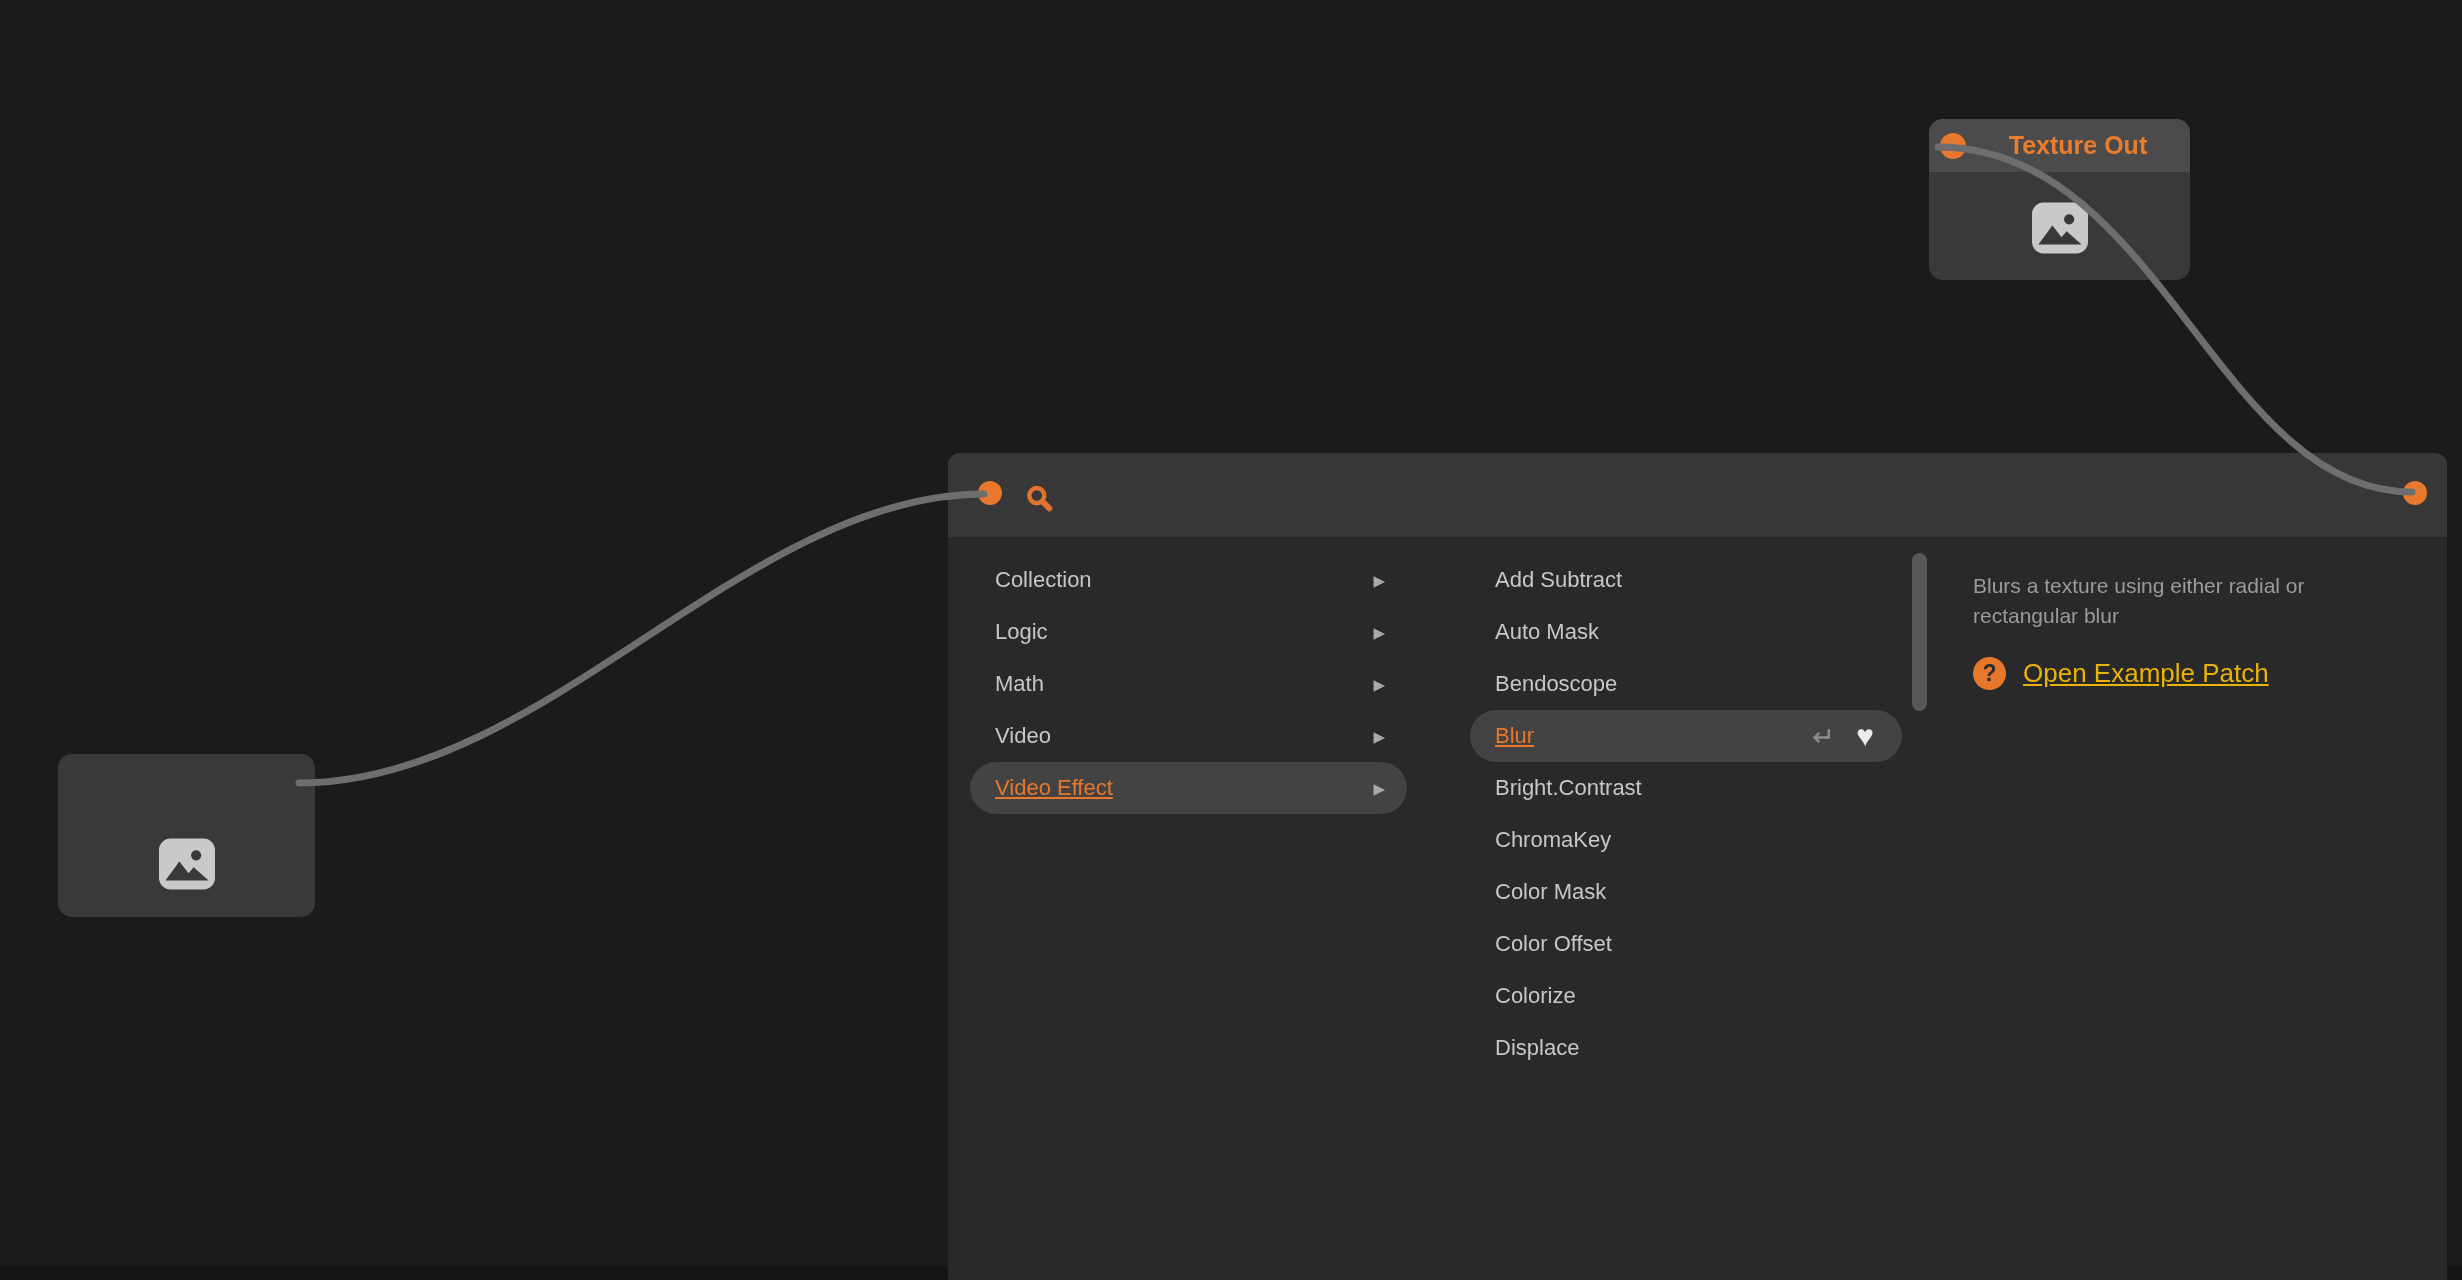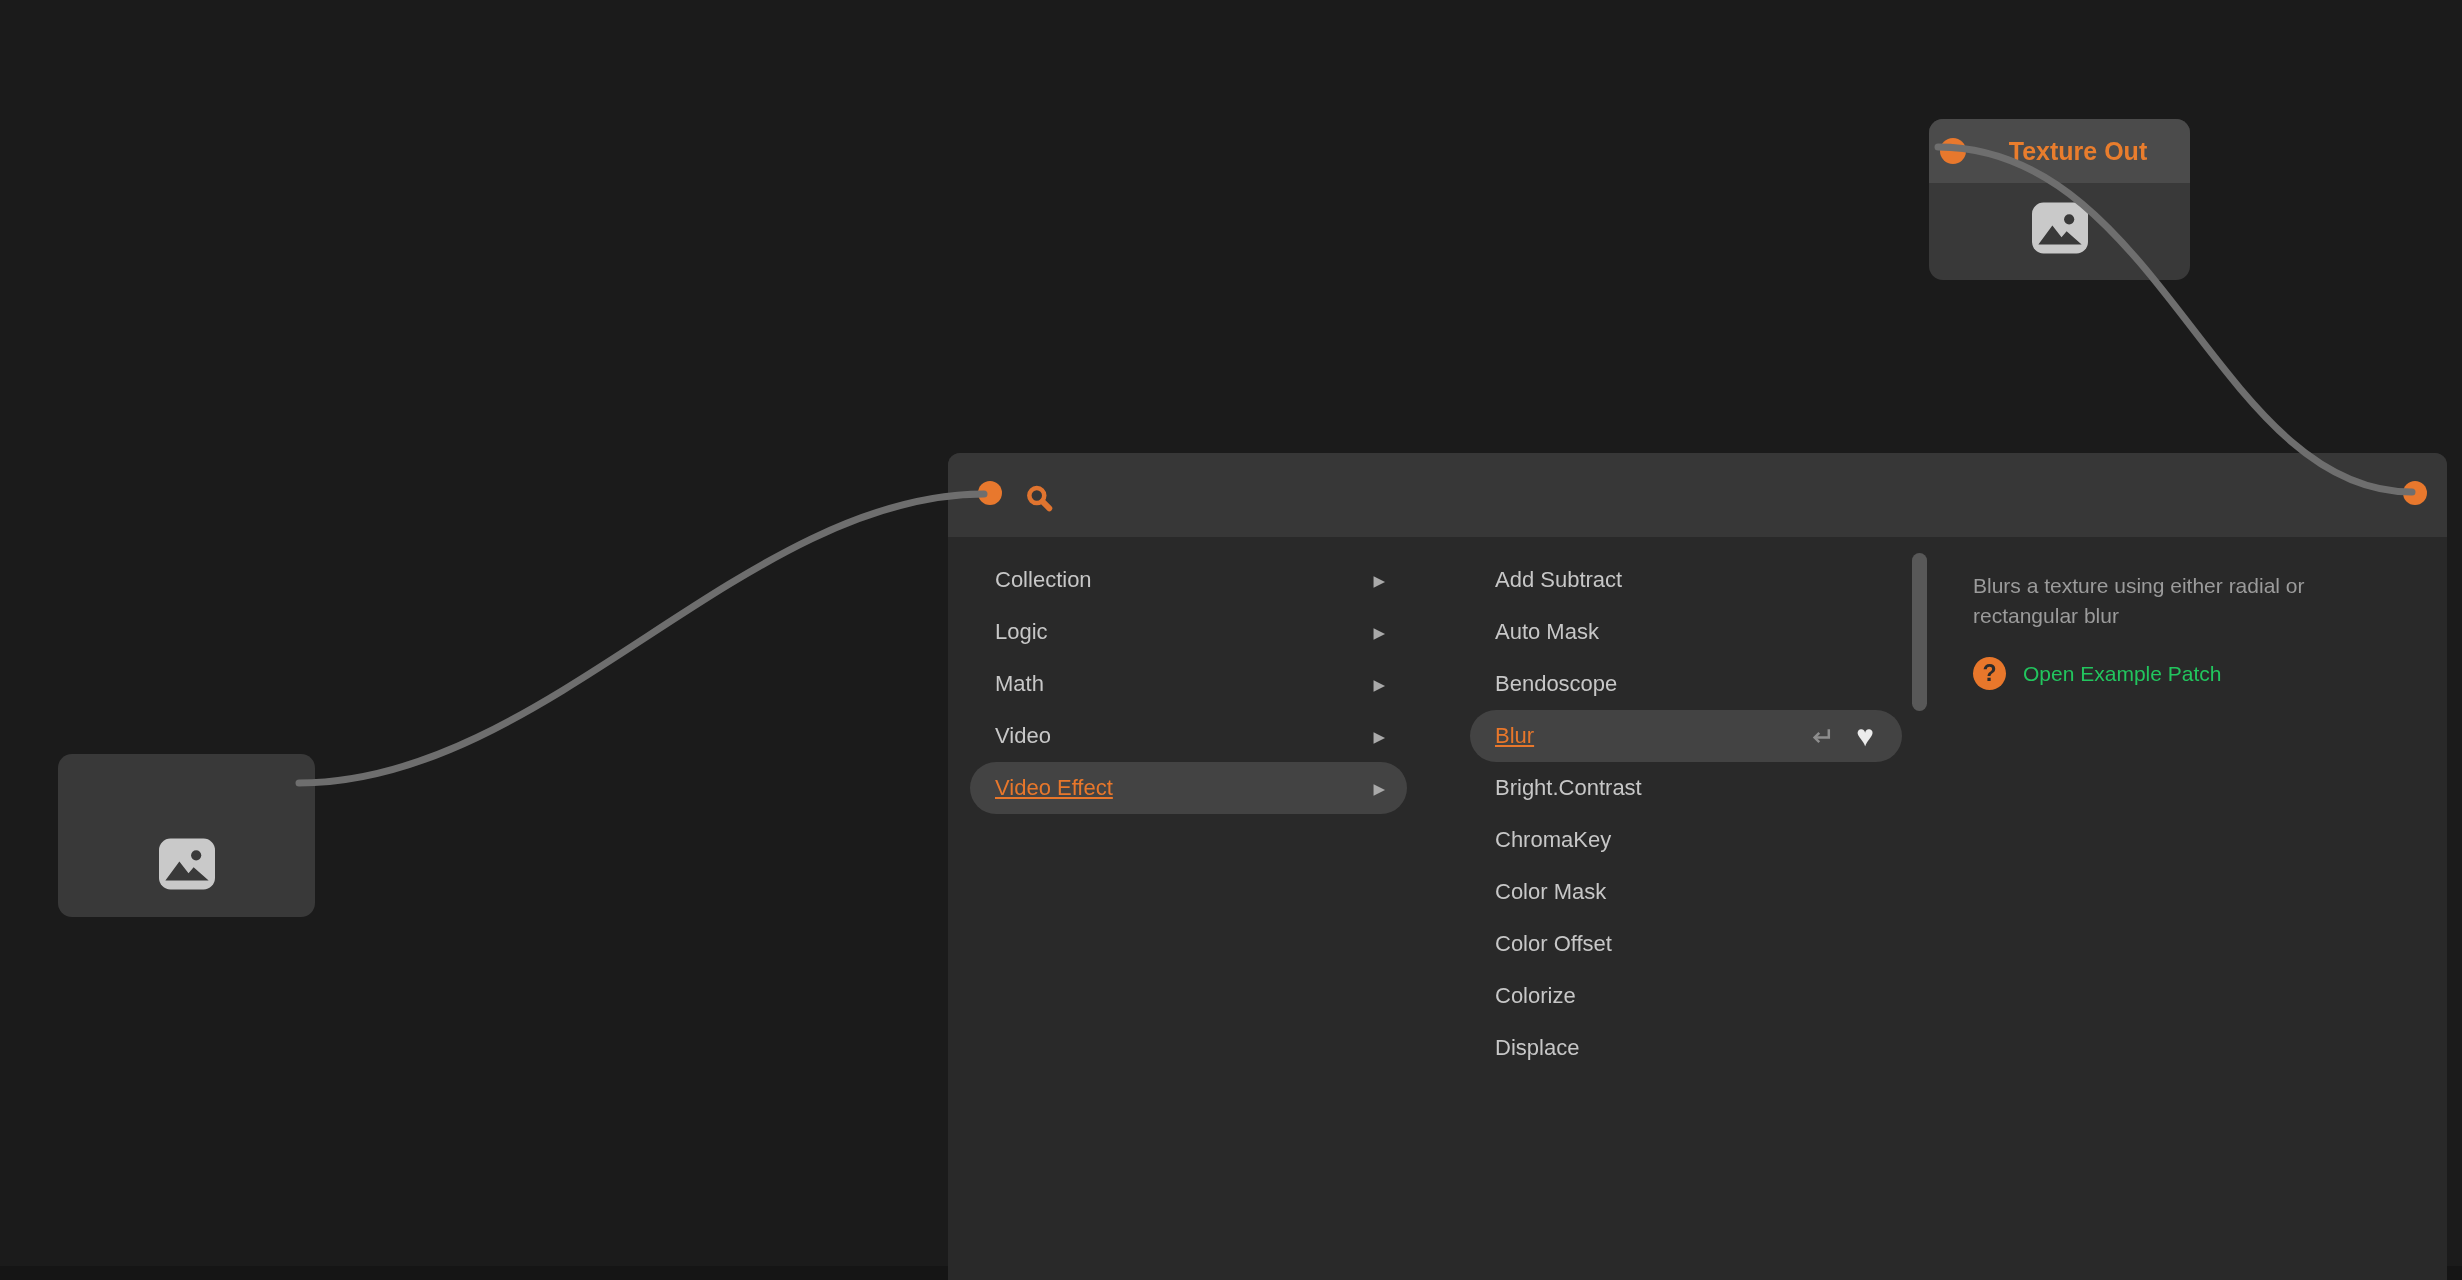--- a/index.html
+++ b/index.html
@@ -1,21 +1,21 @@
 <!DOCTYPE html>
 <html><head>
 <meta charset="utf-8">
 <style>
   html,body{margin:0;padding:0;background:#1b1b1b;}
   .stage{position:relative;width:2462px;height:1280px;background:#1b1b1b;overflow:hidden;
          font-family:"Liberation Sans","DejaVu Sans",sans-serif;}
 
   
   .node{position:absolute;background:#393939;border-radius:14px;z-index:2;}
-  .node-header{height:64px;background:#4b4b4b;border-radius:14px 14px 0 0;
+  .node-header{height:53px;background:#4b4b4b;border-radius:14px 14px 0 0;
                display:flex;align-items:center;}
   .node-title{flex:1;text-align:center;color:#e97d2d;font-size:25px;font-weight:bold;}
   .port{width:26px;height:26px;border-radius:50%;background:#e8782d;flex:0 0 auto;}
   .node-in .port{margin-right:15px;}
   .node-out .port{margin-left:11px;}
   .node-body{position:absolute;left:0;right:0;top:57px;bottom:0;
              display:flex;align-items:center;justify-content:center;}
   .node-in{left:58px;top:754px;width:257px;height:163px;}
   .node-out{left:1929px;top:119px;width:261px;height:161px;}
 
@@ -41,21 +41,21 @@
   .heart-ic{flex:0 0 auto;font-size:30px;color:#ececec;line-height:1;margin-right:6px;}
 
   .scrollthumb{position:absolute;left:964px;top:100px;width:15px;height:158px;
                border-radius:8px;background:#585858;}
 
   .docpanel{position:absolute;left:1025px;top:118px;width:410px;}
   .docdesc{margin:0;width:395px;font-size:21px;line-height:30px;color:#9b9b9b;}
   .helprow{display:flex;align-items:center;gap:17px;margin-top:26px;}
   .help-badge{width:33px;height:33px;border-radius:50%;background:#e8772b;color:#2b2b2b;
               font-size:23px;font-weight:bold;display:flex;align-items:center;justify-content:center;}
-  .doclink{font-size:21px;color:#22c55e;cursor:pointer;}
+  .doclink{font-size:26px;color:#eab308;text-decoration:underline;cursor:pointer;}
 
   
   .wires{position:absolute;left:0;top:0;z-index:5;pointer-events:none;}
 
   .footer-strip{position:absolute;left:0;top:1266px;width:2462px;height:14px;background:#151515;}
 </style>
 </head>
 <body>
 
 <div class="stage">

